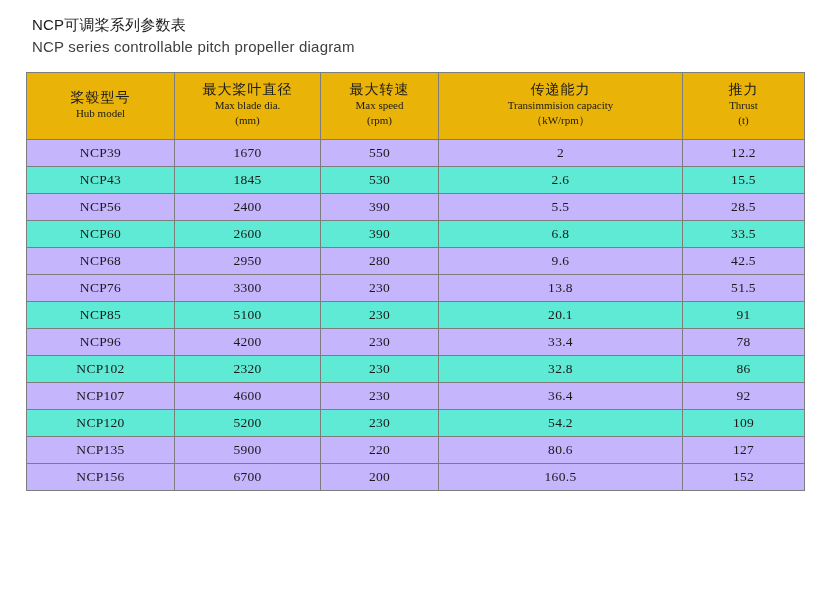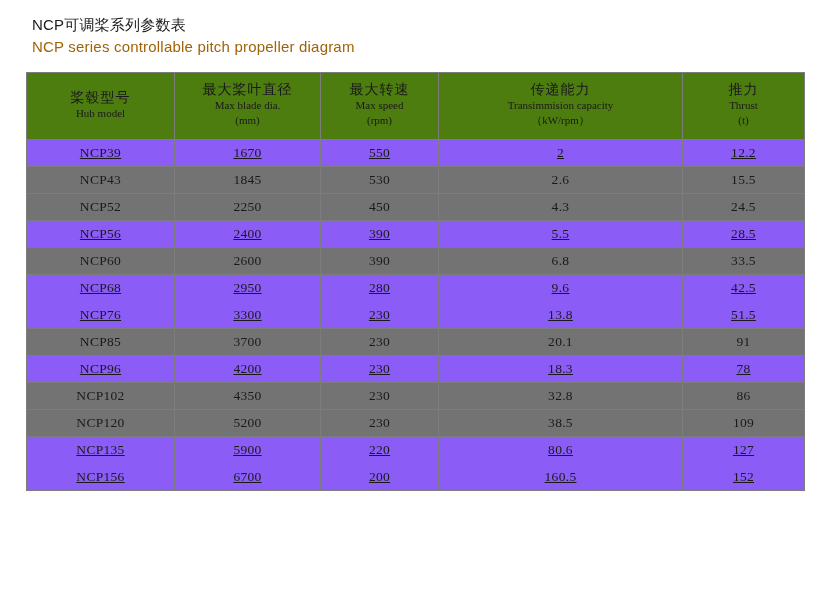--- a/index.html
+++ b/index.html
@@ -28,36 +28,36 @@
     font-family: "Liberation Sans", sans-serif;
     font-size: 15px;
     line-height: 22px;
     color: #202020;
     letter-spacing: 0.2px;
   }
   .title-en {
     font-family: "Liberation Sans", sans-serif;
     font-size: 15px;
     line-height: 22px;
-    color: #a16207;
+    color: #404040;
     letter-spacing: 0.2px;
   }
   table.spec {
     border-collapse: collapse;
     width: 778px;
     table-layout: fixed;
     background: #ffffff;
   }
   table.spec th, table.spec td {
     border: 1px solid #7d7d7d;
     text-align: center;
     vertical-align: middle;
   }
   table.spec thead th {
-    background: #4d7c0f;
+    background: #eab308;
     font-weight: normal;
     padding: 9px 4px 11px 4px;
     line-height: 15px;
   }
   .th-cn {
     font-family: "Liberation Sans", sans-serif;
     font-size: 14px;
     display: block;
     margin-bottom: 1px;
     letter-spacing: 1px;
@@ -69,25 +69,24 @@
     line-height: 15px;
   }
   table.spec tbody td {
     font-family: "Liberation Serif", serif;
     font-size: 13.5px;
     height: 26px;
     padding: 0;
     letter-spacing: 0.3px;
   }
   tbody tr.odd td {
-    background: #8b5cf6;
-    text-decoration: underline;
+    background: #c4b5fd;
   }
   tbody tr.even td {
-    background: #737373;
+    background: #5eead4;
   }
   col.c0 { width: 148px; }
   col.c1 { width: 146px; }
   col.c2 { width: 118px; }
   col.c3 { width: 244px; }
   col.c4 { width: 122px; }
 </style>
 </head>
 <body>
 
@@ -142,27 +141,20 @@
           <td>2</td>
           <td>12.2</td>
         </tr>
         <tr class="even">
           <td>NCP43</td>
           <td>1845</td>
           <td>530</td>
           <td>2.6</td>
           <td>15.5</td>
         </tr>
-        <tr class="even">
-          <td>NCP52</td>
-          <td>2250</td>
-          <td>450</td>
-          <td>4.3</td>
-          <td>24.5</td>
-        </tr>
         <tr class="odd">
           <td>NCP56</td>
           <td>2400</td>
           <td>390</td>
           <td>5.5</td>
           <td>28.5</td>
         </tr>
         <tr class="even">
           <td>NCP60</td>
           <td>2600</td>
@@ -179,44 +171,51 @@
         </tr>
         <tr class="odd">
           <td>NCP76</td>
           <td>3300</td>
           <td>230</td>
           <td>13.8</td>
           <td>51.5</td>
         </tr>
         <tr class="even">
           <td>NCP85</td>
-          <td>3700</td>
+          <td>5100</td>
           <td>230</td>
           <td>20.1</td>
           <td>91</td>
         </tr>
         <tr class="odd">
           <td>NCP96</td>
           <td>4200</td>
           <td>230</td>
-          <td>18.3</td>
+          <td>33.4</td>
           <td>78</td>
         </tr>
         <tr class="even">
           <td>NCP102</td>
-          <td>4350</td>
+          <td>2320</td>
           <td>230</td>
           <td>32.8</td>
           <td>86</td>
         </tr>
+        <tr class="odd">
+          <td>NCP107</td>
+          <td>4600</td>
+          <td>230</td>
+          <td>36.4</td>
+          <td>92</td>
+        </tr>
         <tr class="even">
           <td>NCP120</td>
           <td>5200</td>
           <td>230</td>
-          <td>38.5</td>
+          <td>54.2</td>
           <td>109</td>
         </tr>
         <tr class="odd">
           <td>NCP135</td>
           <td>5900</td>
           <td>220</td>
           <td>80.6</td>
           <td>127</td>
         </tr>
         <tr class="odd">

